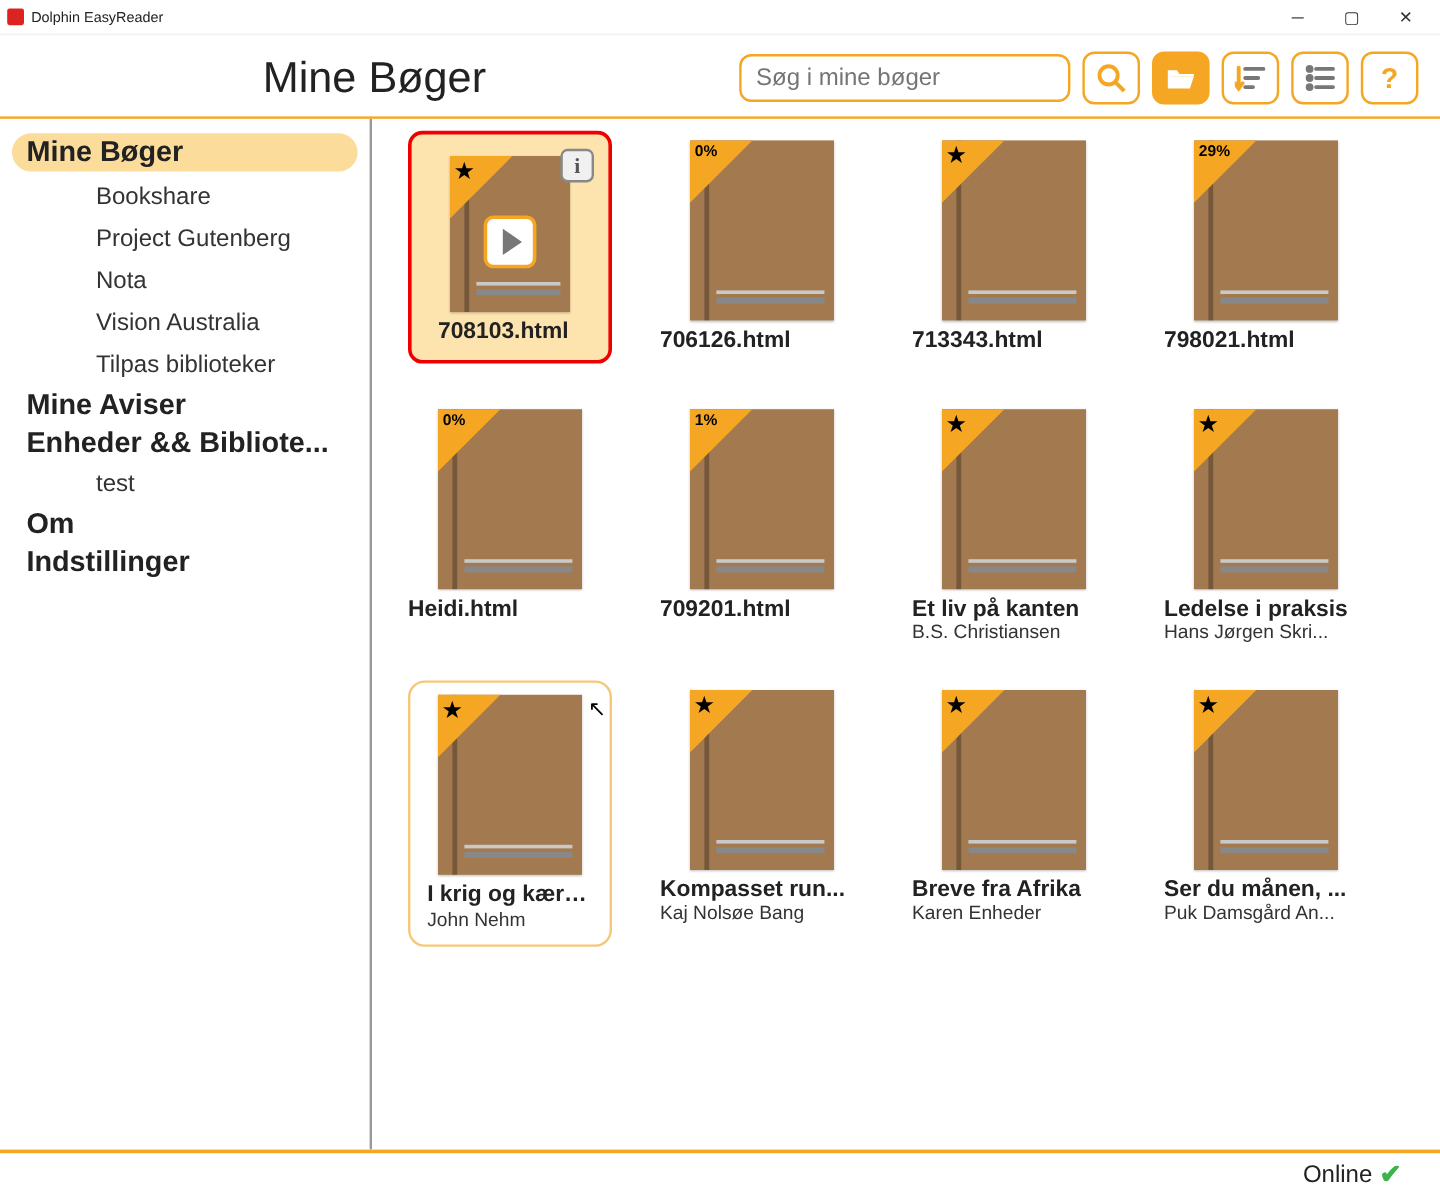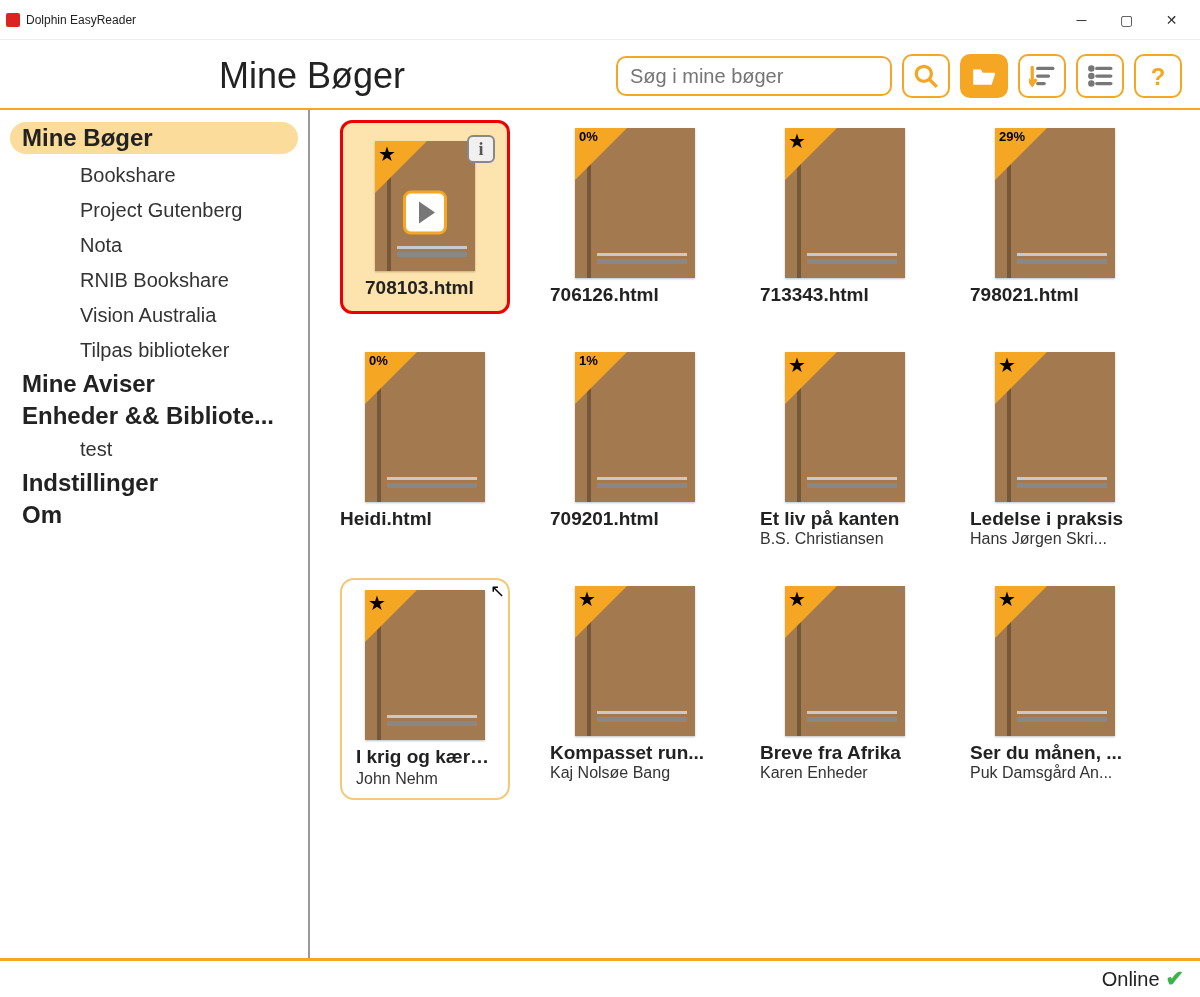--- a/index.html
+++ b/index.html
@@ -10,21 +10,21 @@
     color: #222;
     width: 1200px;
     height: 997px;
     overflow: hidden;
     display: flex;
     flex-direction: column;
   }
 
   
   .titlebar {
-    height: 40px;
+    height: 29px;
     display: flex;
     align-items: center;
     font-size: 12px;
     padding: 0 6px;
     background: #fff;
     border-bottom: 1px solid #eee;
   }
   .titlebar .app-icon {
     width: 14px; height: 14px;
     background: #d22;
@@ -245,21 +245,21 @@
   }
   .book.hover .book-author { padding: 0 4px 6px; }
 
   
   .status-divider { height: 3px; background: #f5a623; }
   .statusbar {
     height: 36px;
     display: flex;
     align-items: center;
     justify-content: flex-end;
-    padding: 0 16px;
+    padding: 0 32px;
     font-size: 20px;
     gap: 6px;
   }
   .check {
     color: #3bb54a;
     font-size: 22px;
     font-weight: bold;
   }
 
   
@@ -326,28 +326,27 @@
   </div>
 </div>
 <div class="top-divider"></div>
 
 <div class="body">
   <div class="sidebar" id="sidebar">
       <div class="side-top active"><span>Mine Bøger</span></div>
       <div class="side-sub"><span>Bookshare</span></div>
       <div class="side-sub"><span>Project Gutenberg</span></div>
       <div class="side-sub"><span>Nota</span></div>
-      <div class="side-sub"><span>RNIB Bookshare</span></div>
       <div class="side-sub"><span>Vision Australia</span></div>
       <div class="side-sub"><span>Tilpas biblioteker</span></div>
       <div class="side-top"><span>Mine Aviser</span></div>
       <div class="side-top"><span>Enheder &amp;&amp; Bibliote...</span></div>
       <div class="side-sub"><span>test</span></div>
+      <div class="side-top"><span>Om</span></div>
       <div class="side-top"><span>Indstillinger</span></div>
-      <div class="side-top"><span>Om</span></div>
     </div>
 
   <div class="grid-wrap">
     <div class="grid" id="grid">
         <div class="book selected">
           <div class="thumb-outer">
             <div class="cover">
               <div class="bar1"></div>
               <div class="bar2"></div>
               <div class="corner"></div>

